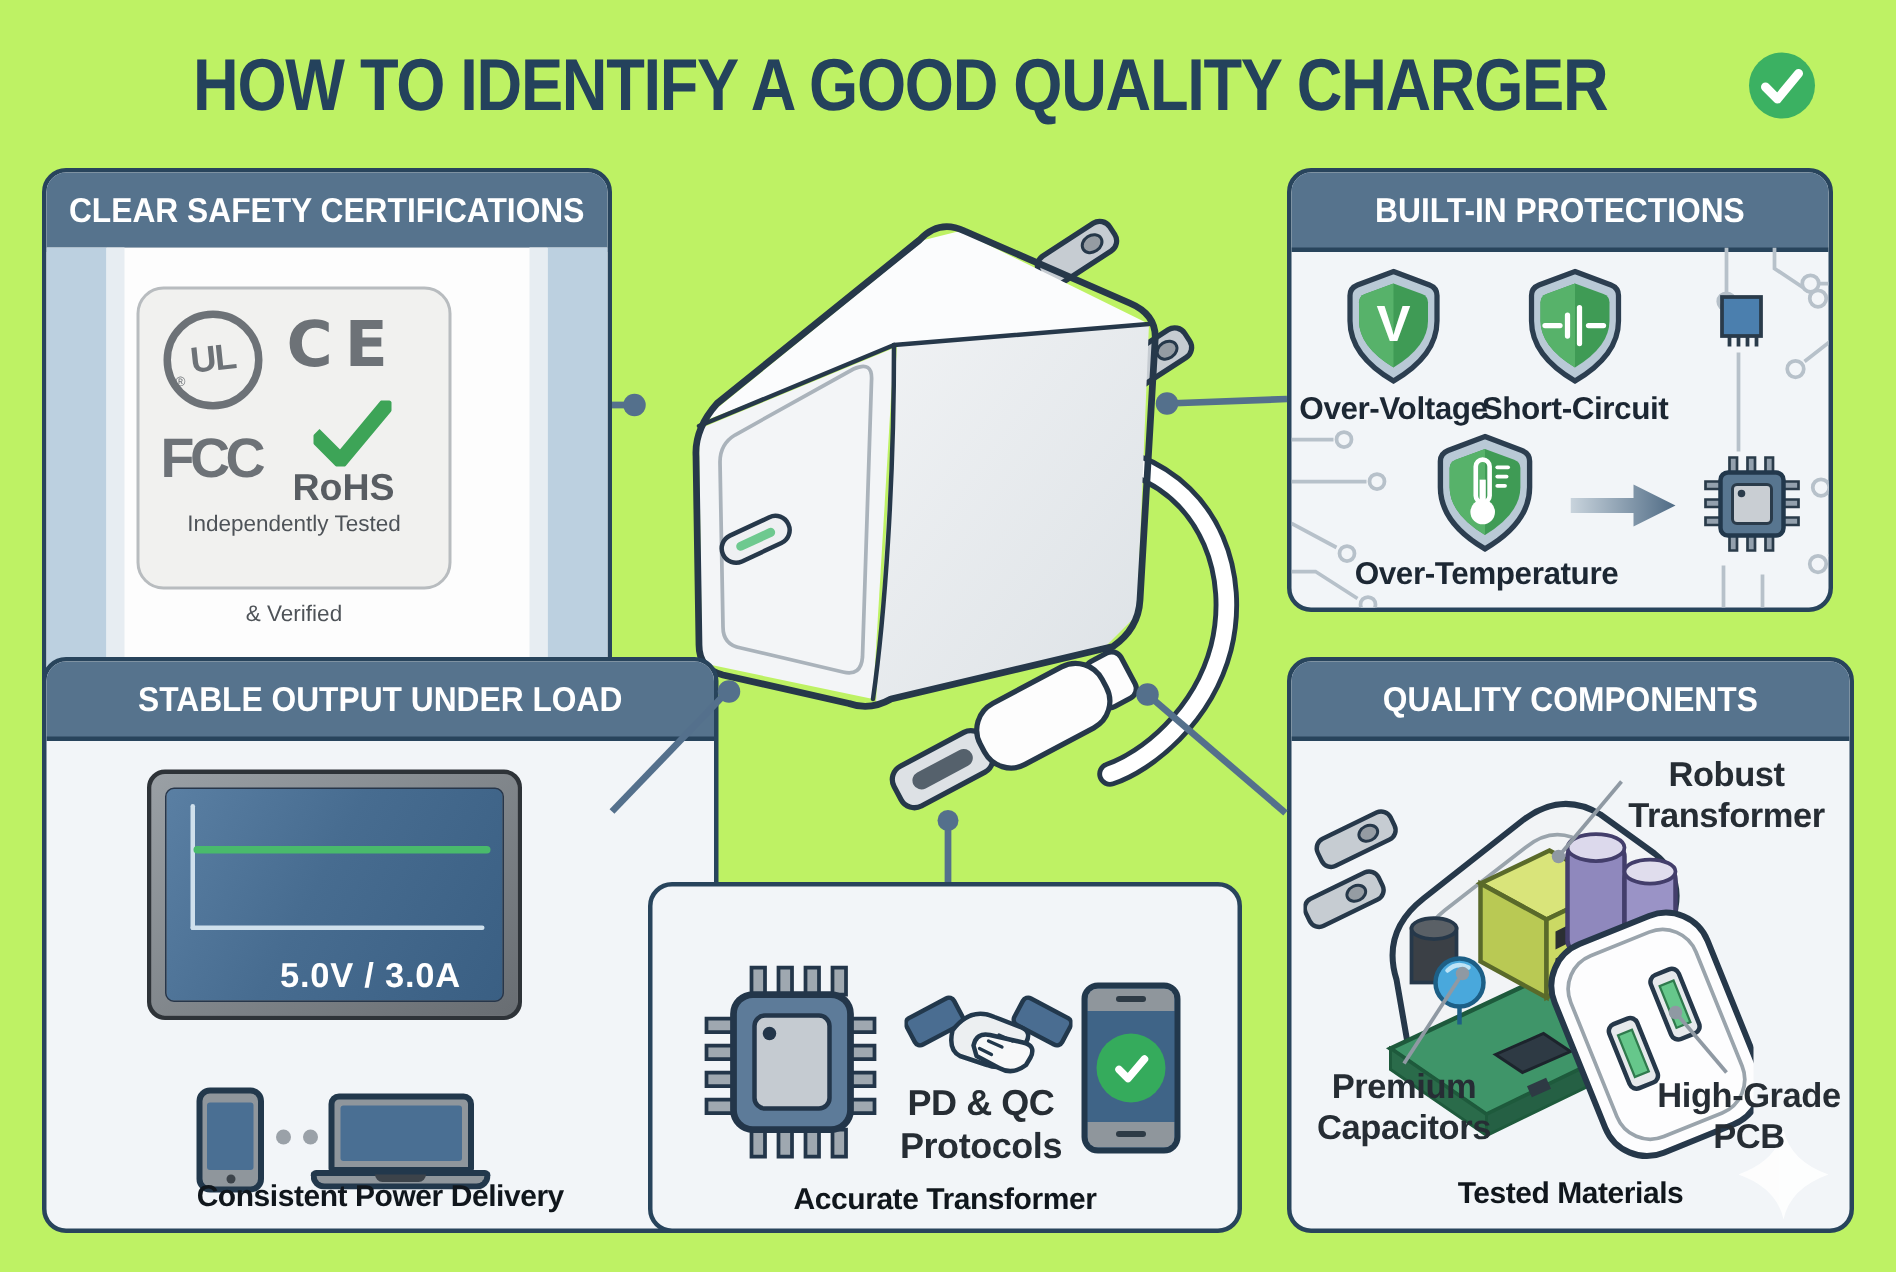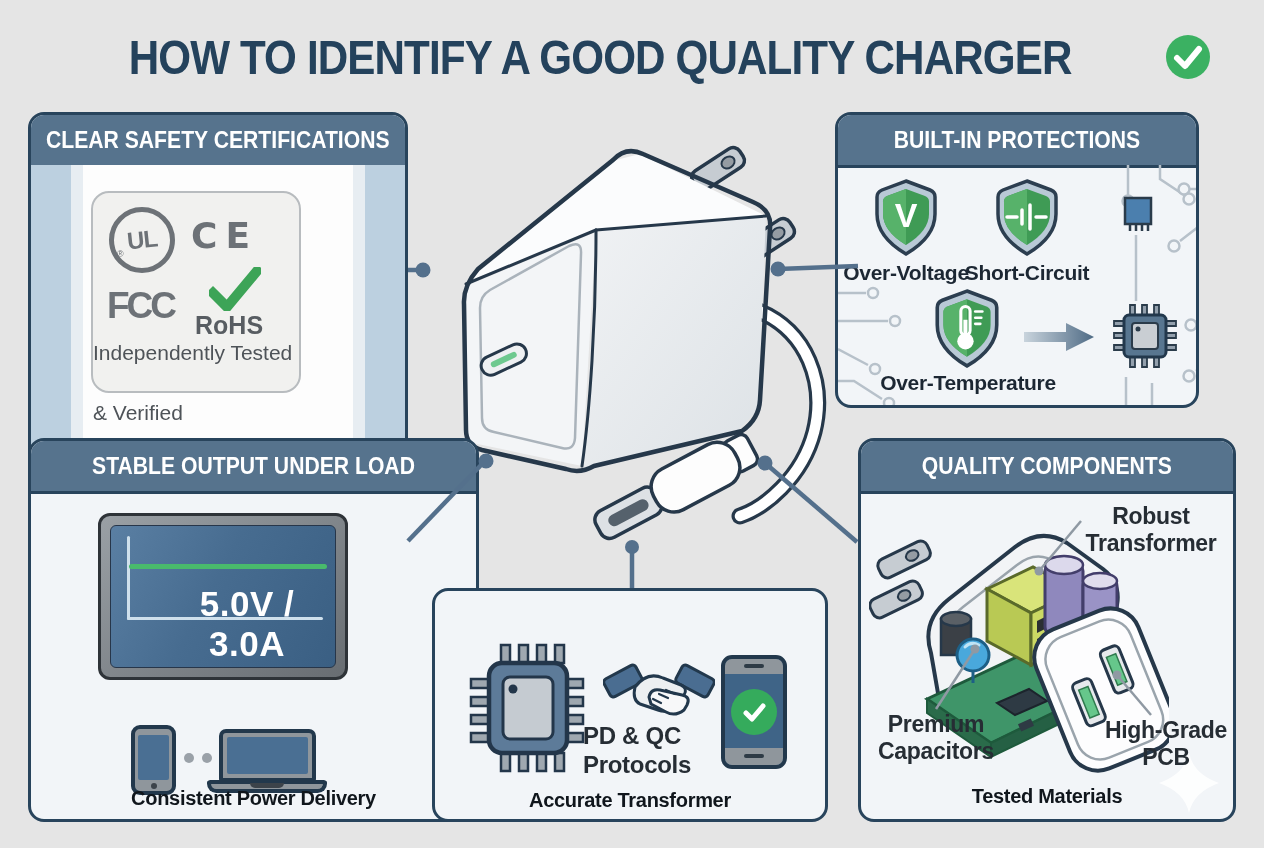--- a/index.html
+++ b/index.html
@@ -1,16 +1,16 @@
 <!DOCTYPE html>
 <html><head>
 <meta charset="utf-8">
 <style>
   html,body{margin:0;padding:0;background:#fff;}
-  .canvas{position:relative;width:1264px;height:848px;background:#e5e5e5;overflow:hidden;
+  .canvas{position:relative;width:1264px;height:848px;background:#bef264;overflow:hidden;
           font-family:"Liberation Sans",sans-serif;color:#1b2733;}
   .abs{position:absolute;}
 
   
   .title-row{position:absolute;left:0;top:18px;width:1264px;height:78px;
              display:flex;align-items:center;justify-content:center;gap:16px;}
   .title-text{font-size:49px;font-weight:bold;color:#24425c;letter-spacing:-1px;
               transform:scaleX(0.86);transform-origin:center;white-space:nowrap;}
 
   
@@ -27,53 +27,53 @@
 
   
   .strip{position:absolute;top:0;bottom:0;width:40px;background:#bcd0e0;}
   .strip2{position:absolute;top:0;bottom:0;width:12px;background:#e7edf2;}
   .cert-card{position:absolute;left:60px;top:26px;width:206px;height:198px;background:#f1f1ef;
              border:2px solid #b8bcbf;border-radius:18px;}
   .ul-circle{position:absolute;left:16px;top:14px;width:56px;height:56px;border:5px solid #6d7277;
              border-radius:50%;display:flex;align-items:center;justify-content:center;}
   .ul-circle .ul{font-size:24px;font-weight:800;color:#6d7277;letter-spacing:-1px;transform:rotate(-6deg);}
   .ul-r{position:absolute;left:24px;top:56px;font-size:9px;color:#6d7277;}
-  .ce{position:absolute;left:98px;top:22px;font-size:36px;font-weight:bold;color:#6d7277;
+  .ce{position:absolute;left:98px;top:12px;font-size:42px;font-weight:bold;color:#6d7277;
       letter-spacing:8px;font-family:"DejaVu Sans",sans-serif;}
   .fcc{position:absolute;left:14px;top:92px;font-size:37px;font-weight:800;color:#6d7277;letter-spacing:-3px;}
   .rohs-text{position:absolute;left:102px;top:118px;font-size:25px;font-weight:800;color:#585d62;}
-  .cert-note{position:absolute;left:0;right:0;font-size:21px;color:#4e5358;}
+  .cert-note{position:absolute;left:0;right:0;text-align:center;font-size:15px;color:#4e5358;}
 
   
   .scope{position:absolute;left:67px;top:22px;width:250px;height:167px;border-radius:12px;
          background:linear-gradient(145deg,#9aa0a5,#686d72);border:3px solid #2e3338;box-sizing:border-box;}
   .scope-screen{position:absolute;left:9px;top:9px;right:9px;bottom:9px;border-radius:6px;
                 background:linear-gradient(118deg,#5a7fa3 0%,#476c90 45%,#3a5f83 100%);
                 border:1px solid #27364a;overflow:hidden;}
   .axis-v{position:absolute;left:16px;top:10px;width:3px;height:84px;background:#cfe0ec;border-radius:2px;}
   .axis-h{position:absolute;left:16px;top:91px;right:12px;height:3px;background:#cfe0ec;border-radius:2px;}
   .trace-line{position:absolute;left:18px;right:8px;top:38px;height:5px;background:#49ba6c;border-radius:3px;}
   .scope-reading{position:absolute;left:0;right:0;bottom:3px;text-align:center;color:#fff;
-                 font-size:35px;font-weight:bold;letter-spacing:0.5px;padding-left:48px;}
+                 font-size:23px;font-weight:bold;letter-spacing:0.5px;padding-left:48px;}
   .phone-sm{position:absolute;left:100px;top:234px;width:45px;height:70px;background:#8f969c;
             border:4px solid #22384c;border-radius:9px;box-sizing:border-box;}
   .phone-sm .scr{position:absolute;left:3px;right:3px;top:6px;bottom:11px;background:#4a6f93;border-radius:2px;}
   .phone-sm .dot{position:absolute;left:50%;bottom:2px;width:6px;height:6px;margin-left:-3px;border-radius:50%;background:#3c434a;}
   .dots3{position:absolute;left:153px;top:262px;display:flex;gap:8px;}
   .dots3 i{width:10px;height:10px;border-radius:50%;background:#9aa1a8;}
   .laptop{position:absolute;left:188px;top:238px;width:97px;height:53px;background:#8f969c;
           border:4px solid #22384c;border-radius:7px 7px 3px 3px;box-sizing:border-box;}
   .laptop .scr{position:absolute;left:4px;right:4px;top:4px;bottom:4px;background:#4a6f93;border-radius:2px;}
   .laptop-base{position:absolute;left:176px;top:289px;width:120px;height:13px;background:#8f969c;
                border:4px solid #22384c;border-radius:4px 4px 10px 10px;box-sizing:border-box;}
   .laptop-base::after{content:"";position:absolute;left:50%;top:-1px;width:34px;height:5px;margin-left:-17px;
                       background:#3c434a;border-radius:0 0 5px 5px;}
 
   
-  .proto-text{position:absolute;left:148px;top:84px;width:142px;text-align:left;
+  .proto-text{position:absolute;left:148px;top:84px;width:142px;text-align:center;
               font-weight:bold;font-size:24px;color:#262d34;line-height:29px;letter-spacing:-0.3px;}
   .phone-lg{position:absolute;left:286px;top:18px;width:66px;height:114px;background:#3f6487;
             border:4px solid #22384c;border-radius:11px;box-sizing:border-box;overflow:hidden;}
   .phone-lg .cap{position:absolute;left:0;right:0;height:15px;background:#8f969c;}
   .phone-lg .cap.b{bottom:0;height:17px;}
   .phone-lg .pill{position:absolute;left:50%;width:20px;height:4px;margin-left:-10px;background:#2e3b46;border-radius:2px;}
   .check-big{position:absolute;left:50%;top:50%;width:46px;height:46px;margin:-23px 0 0 -23px;
              border-radius:50%;background:#35ab5c;display:flex;align-items:center;justify-content:center;}
 
   
@@ -117,21 +117,21 @@
         <svg class="abs" style="left:116px;top:74px;" width="52" height="44" viewBox="0 0 52 44">
           <path d="M4 26 L18 40 L48 4" fill="none" stroke="#3da457" stroke-width="10" stroke-linecap="square"></path>
         </svg>
         <div class="rohs-text">RoHS</div>
         <div class="cert-note" style="top:148px;">Independently Tested</div>
         <div class="cert-note" style="top:167px;margin-top:41px;">&amp; Verified</div>
       </div>
     </div>
   </div>
 
-  <div class="panel" style="left:835px;top:112px;width:364px;height:296px;">
+  <div class="panel" style="left:858px;top:112px;width:364px;height:296px;">
     <div class="panel-header">
       <span>BUILT-IN PROTECTIONS</span>
     </div>
     <div class="panel-body">
 
       <svg class="abs" style="left:0;top:120px;" width="72" height="126" viewBox="0 0 72 126">
         <g stroke="#b7c1ca" stroke-width="2.5" fill="none">
           <path d="M0 8 H28"></path>
             <path d="M0 36 H50"></path>
             <path d="M0 64 L30 80"></path>

